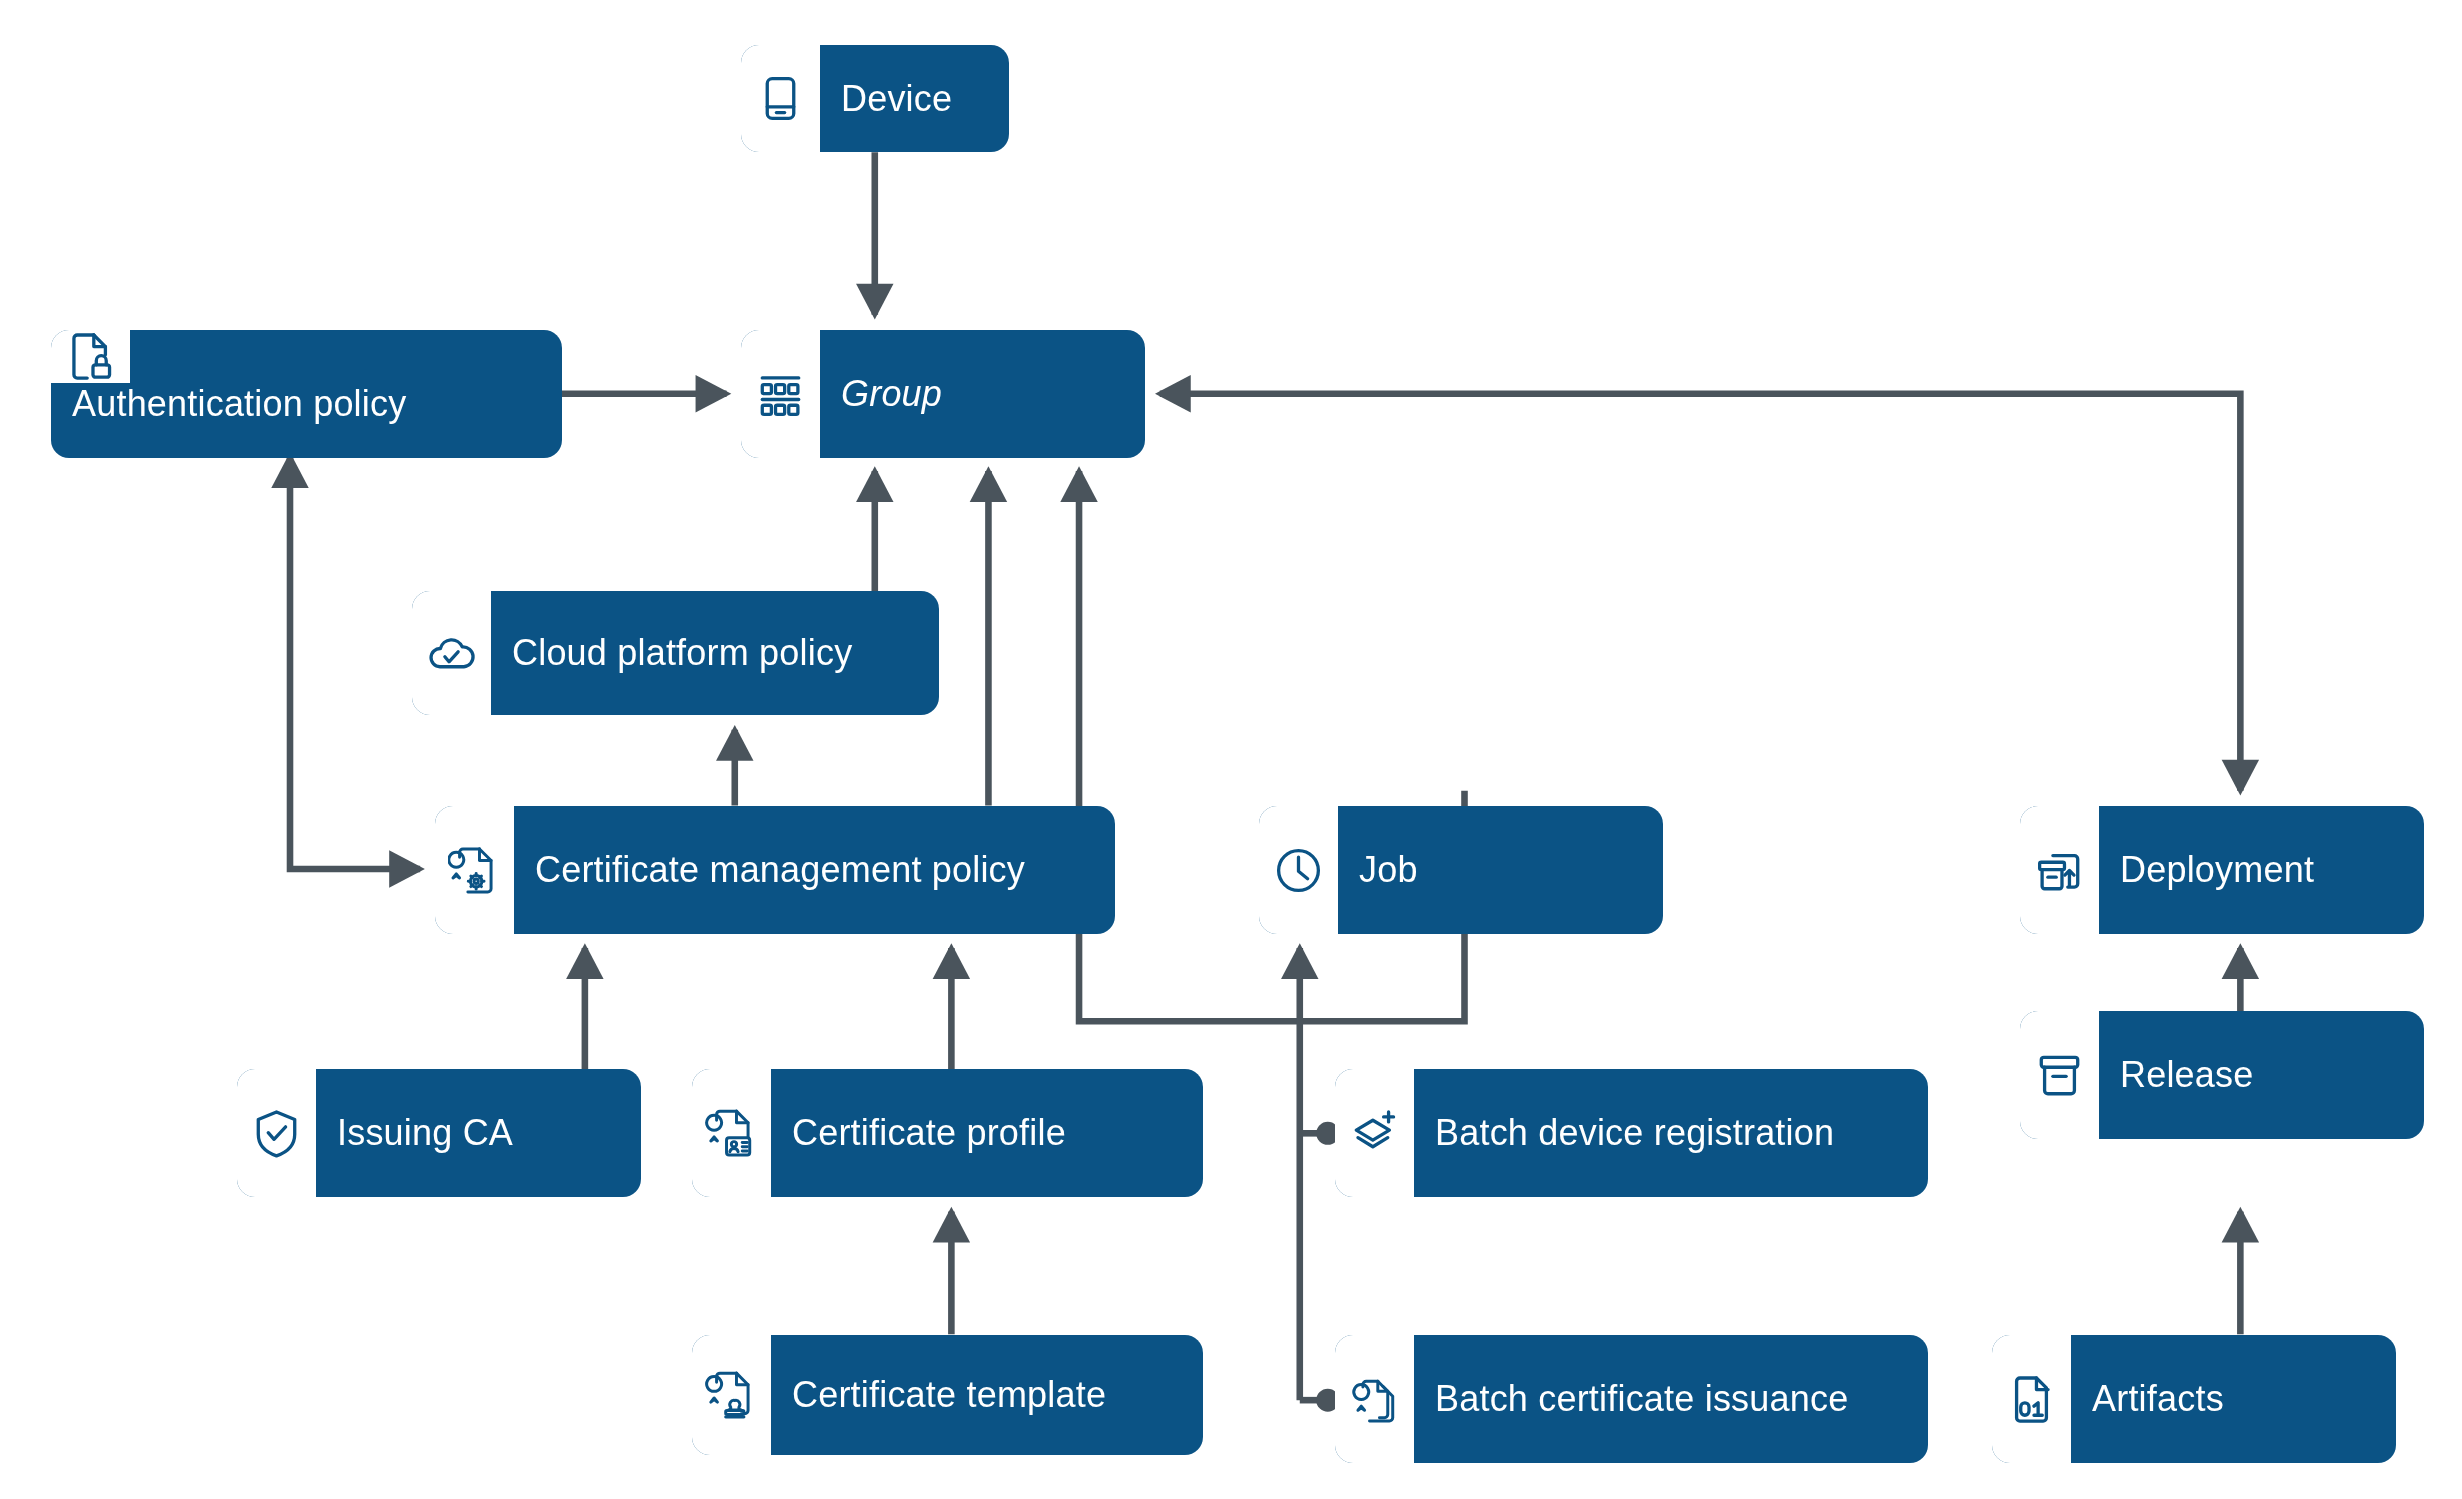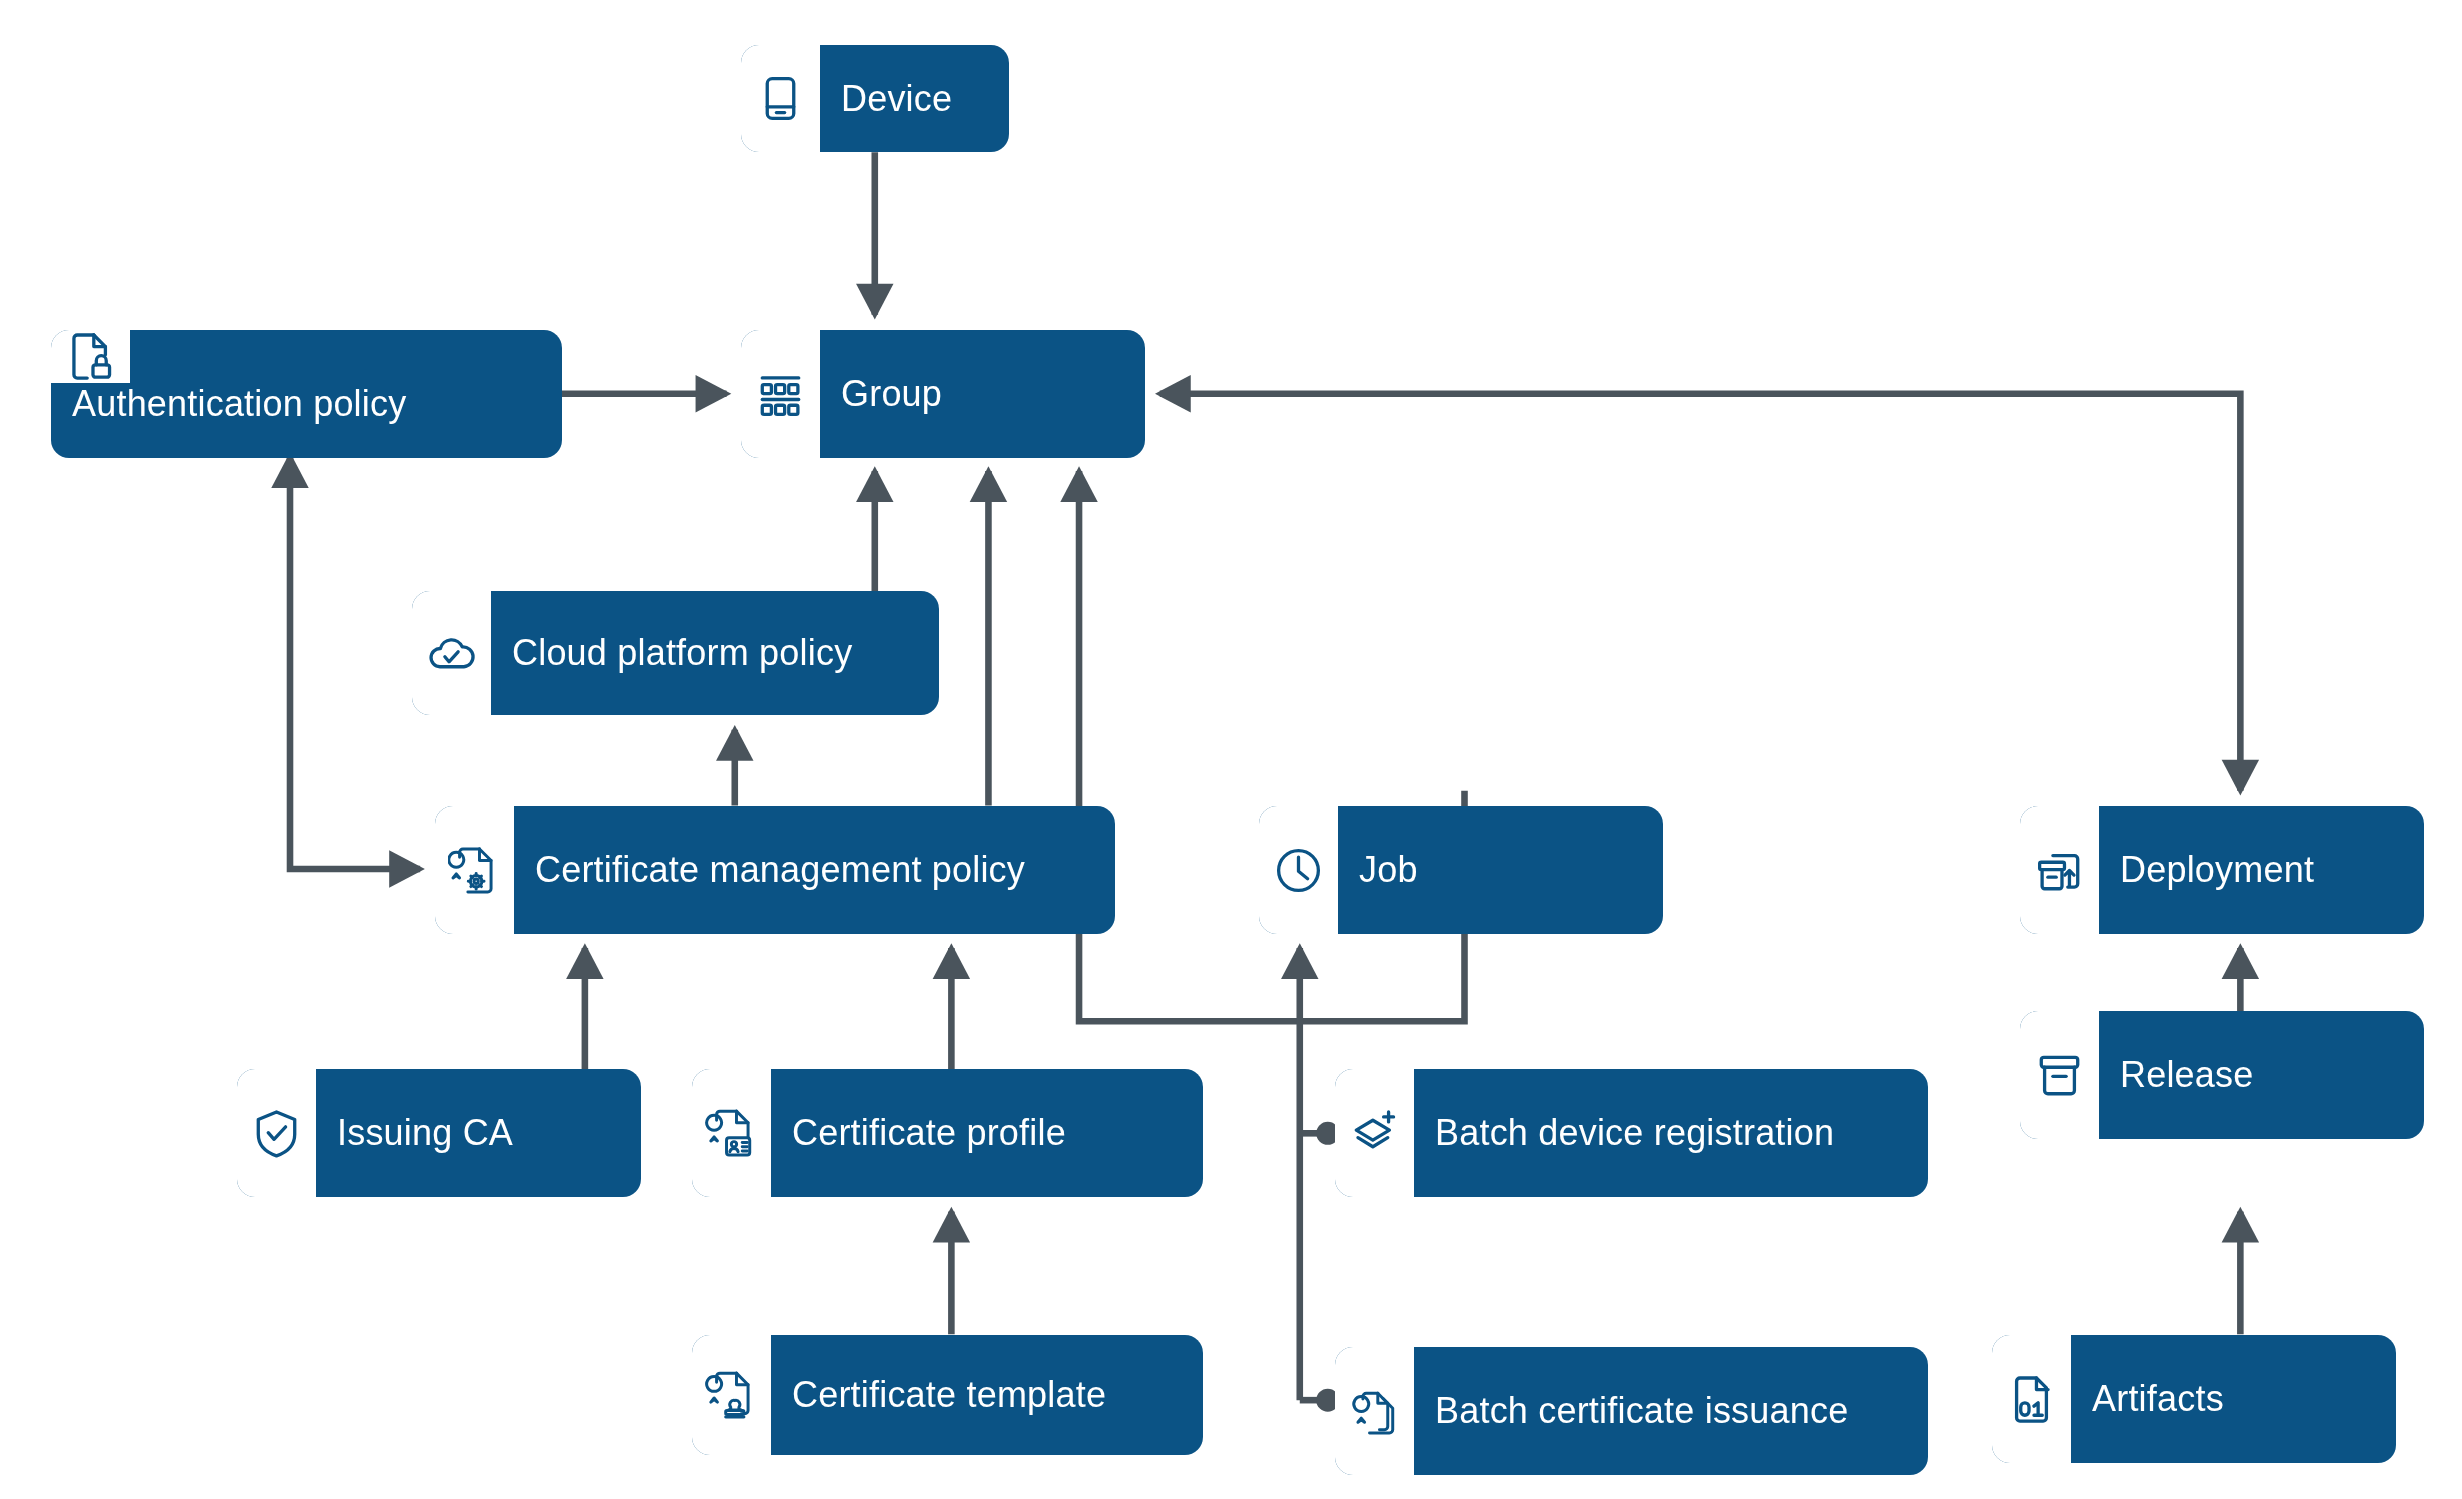--- a/index.html
+++ b/index.html
@@ -81,21 +81,21 @@
       <path d="M36 6 H16 a4 4 0 0 0-4 4 v44 a4 4 0 0 0 4 4 h12"></path>
       <path d="M36 6 L50 20 v10"></path>
       <path d="M36 6 v14 h14"></path>
       <rect x="35" y="42" width="20" height="15" rx="3"></rect>
       <path d="M39 42 v-5 a6 6 0 0 1 12 0 v5"></path>
     </svg>
   </div>
   <div class="lbl">Authentication policy</div>
 </div>
 
-<div class="node" id="n-group" style="left: 741px; top: 330px; width: 404px; height: 128px;">
+<div class="node" id="n-group" style="left: 741px; top: 330px; width: 404px; height: 128px; font-style: italic;">
   <div class="ico">
     <svg viewBox="0 0 64 64" fill="none" stroke="#0B5385" stroke-width="4" stroke-linecap="round" stroke-linejoin="round">
       <line x1="10" y1="12" x2="54" y2="12"></line>
       <rect x="10" y="20" width="11" height="11" rx="2"></rect>
       <rect x="26" y="20" width="11" height="11" rx="2"></rect>
       <rect x="42" y="20" width="11" height="11" rx="2"></rect>
       <line x1="10" y1="38" x2="54" y2="38"></line>
       <rect x="10" y="45" width="11" height="11" rx="2"></rect>
       <rect x="26" y="45" width="11" height="11" rx="2"></rect>
       <rect x="42" y="45" width="11" height="11" rx="2"></rect>
@@ -213,21 +213,21 @@
       <path d="M11 27 a9 9 0 1 1 0.01 0 z"></path>
       <path d="M7 40 l4 -5 l4 5 l-4 -3 z"></path>
       <path d="M31 46 a5 5 0 0 1 5-8 a5 5 0 0 1 5 8 c-0.5 2 1 3 2.5 3.5 h-15 c1.5-0.5 3-1.5 2.5-3.5 z"></path>
       <rect x="25" y="50" width="22" height="5" rx="1.5"></rect>
       <line x1="25" y1="58" x2="47" y2="58"></line>
     </svg>
   </div>
   <div class="lbl">Certificate template</div>
 </div>
 
-<div class="node" id="n-batchcert" style="left: 1335px; top: 1335px; width: 593px; height: 128px; margin-top: 12px;">
+<div class="node" id="n-batchcert" style="left: 1335px; top: 1335px; width: 593px; height: 128px;">
   <div class="ico">
     <svg viewBox="0 0 64 64" fill="none" stroke="#0B5385" stroke-width="3.6" stroke-linecap="round" stroke-linejoin="round">
       <path d="M36 10 H22 a4 4 0 0 0-4 4 v3"></path>
       <path d="M36 10 L48 22 v28 a4 4 0 0 1-4 4 h-6"></path>
       <path d="M36 10 v12 h12"></path>
       <path d="M42 16 L54 28 v26 a4 4 0 0 1-4 4 H26"></path>
       <path d="M16 32 a9 9 0 1 1 0.01 0 z"></path>
       <path d="M12 45 l4 -5 l4 5 l-4 -3 z"></path>
     </svg>
   </div>

